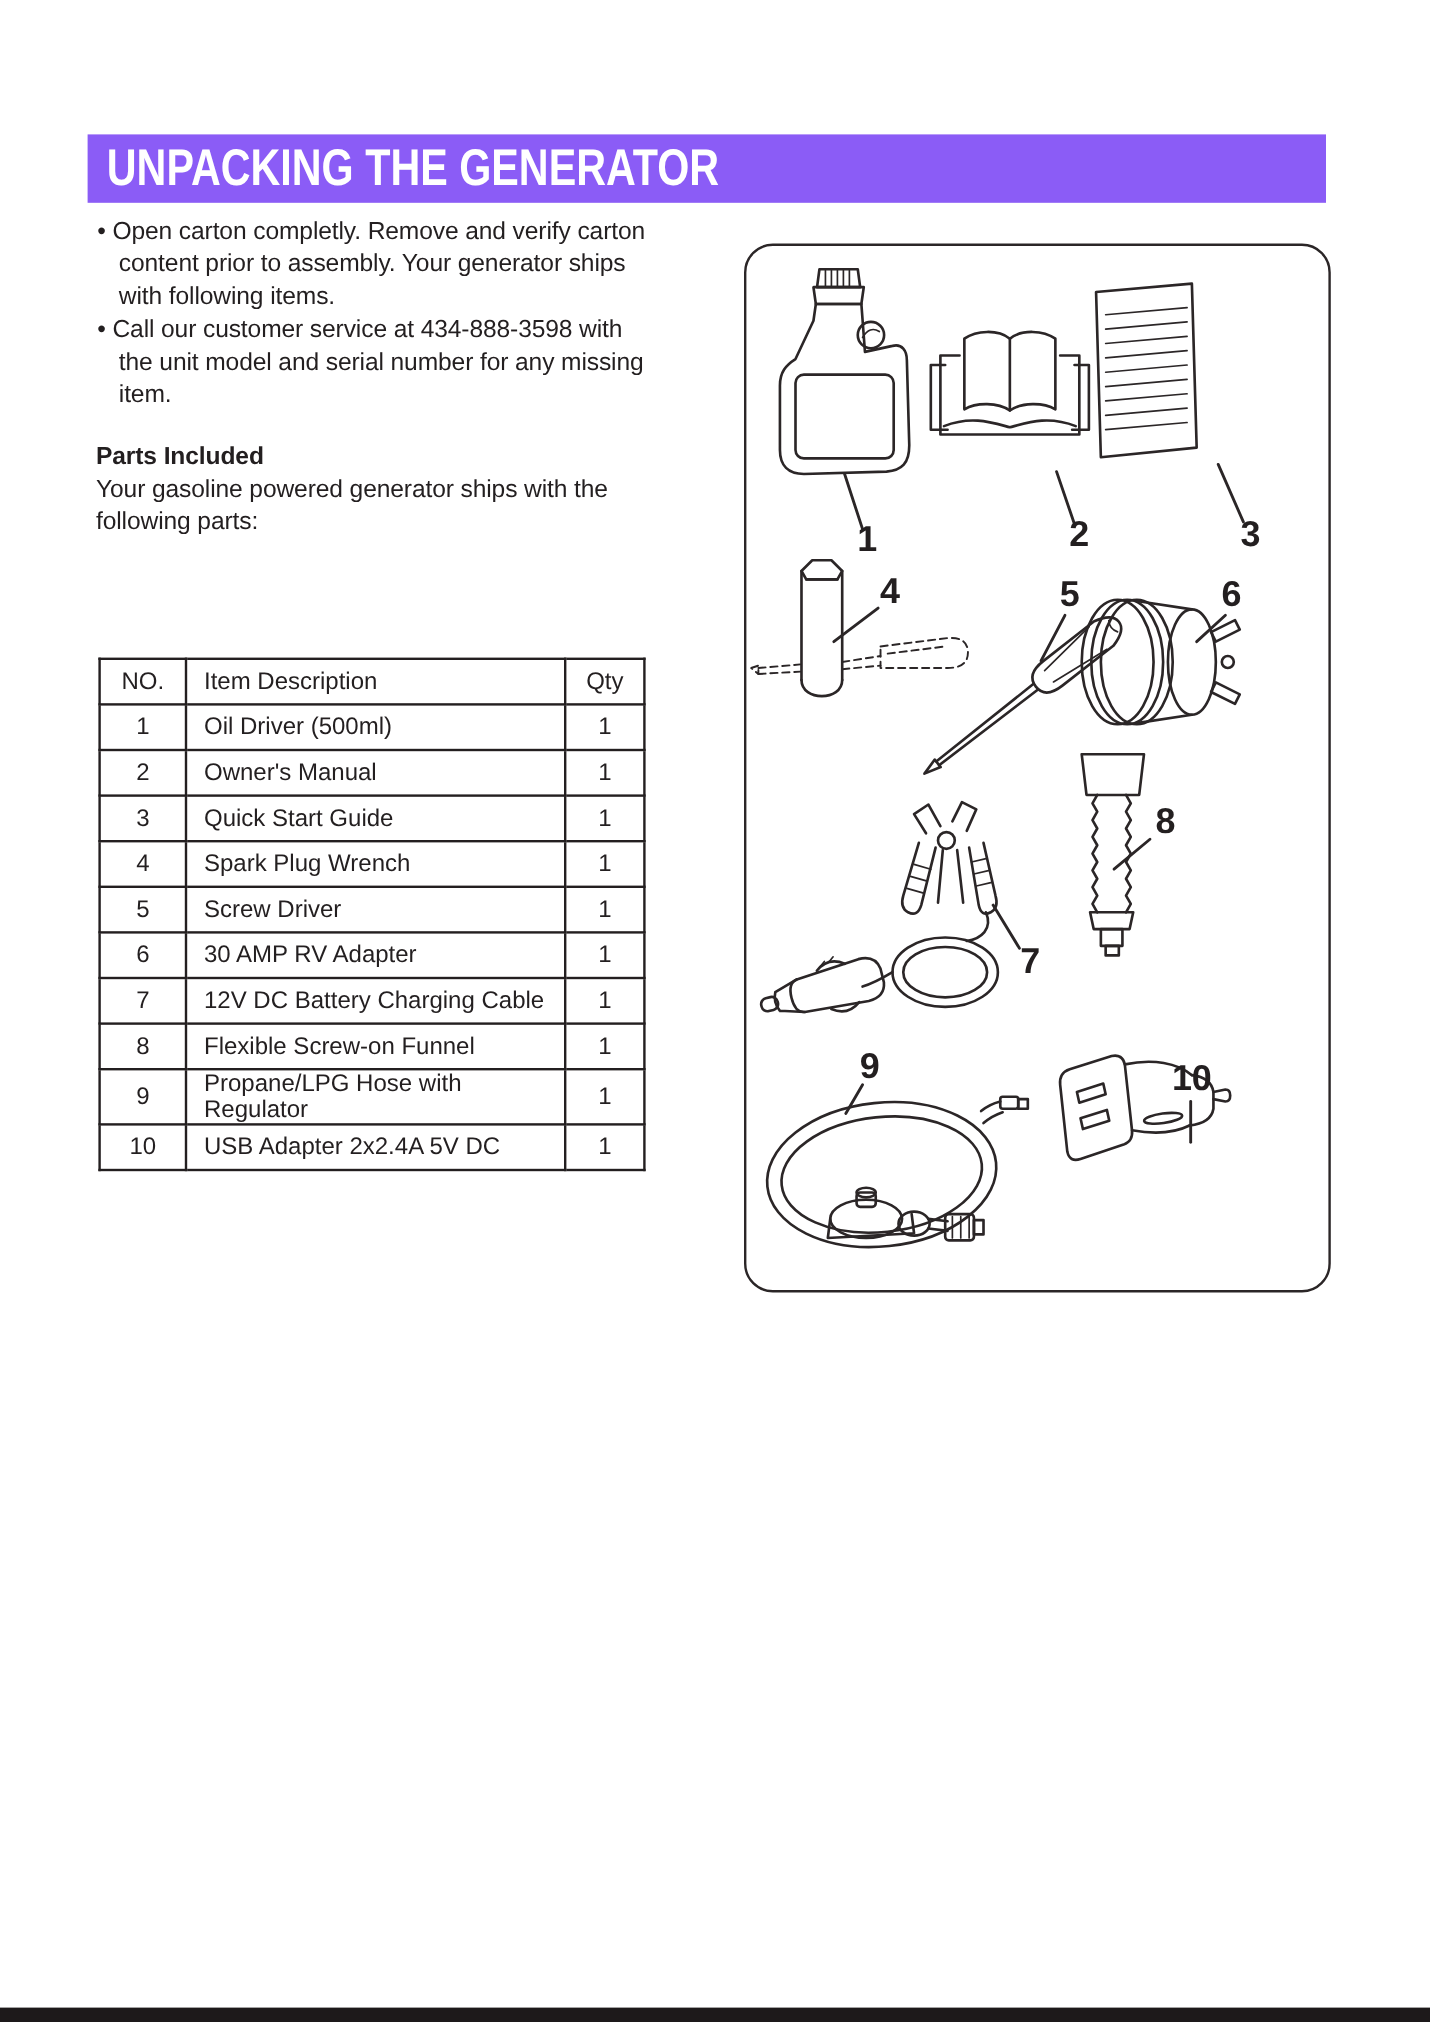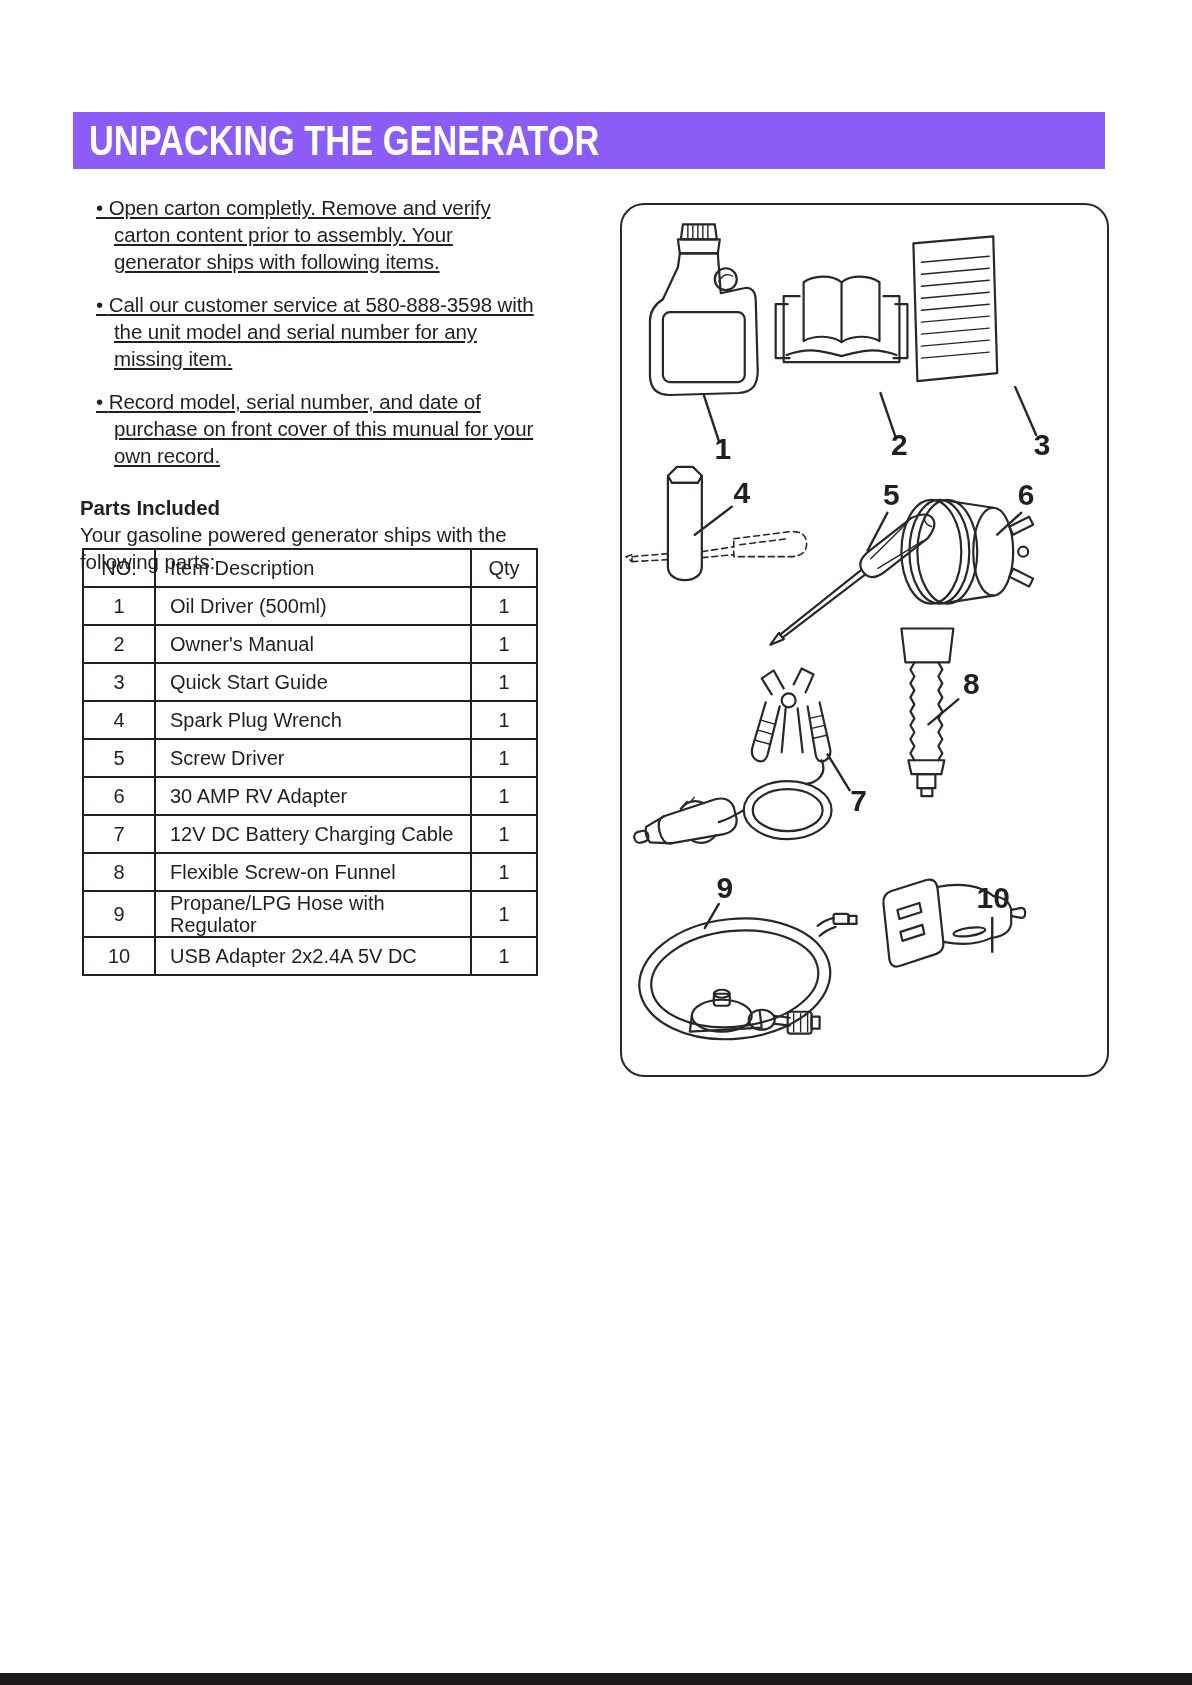--- a/index.html
+++ b/index.html
@@ -17,21 +17,21 @@
     color:#ffffff; font-weight:bold; font-size:43px; letter-spacing:0px;
     padding-left:20px; white-space:nowrap;
     transform:scaleX(0.8); transform-origin:left center;
   }
   
   .text-col{
     position:absolute; left:80px; top:178px; width:472px;
     font-size:20.5px; line-height:27px; letter-spacing:-0.1px;
   }
   .bullets{list-style:none; margin:0; padding:0;}
-  .bullets li{padding-left:18px; text-indent:-18px; margin:16px;text-decoration:underline;}
+  .bullets li{padding-left:18px; text-indent:-18px; margin:1px;}
   .bullets li::before{content:"• ";}
   .parts-heading{font-weight:bold; margin-top:25px;}
   .parts-desc{margin-top:0;}
   
   .parts-table{
     position:absolute; left:82px; top:548px; width:456px;
     border-collapse:collapse; font-size:20px; color:#231f20;
   }
   .parts-table th,.parts-table td{
     border:2px solid #231f20; height:36px; padding:0 4px;
@@ -74,22 +74,21 @@
 
 <div class="page">
 
   <div class="title-bar">
     <span class="title-text">UNPACKING THE GENERATOR</span>
   </div>
 
   <div class="text-col">
     <ul class="bullets">
       <li>Open carton completly. Remove and verify carton content prior to assembly. Your generator ships with following items.</li>
-      <li>Call our customer service at 580-888-3598 with the unit model and serial number for any missing item.</li>
-      <li>Record model, serial number, and date of purchase on front cover of this munual for your own record.</li>
+      <li>Call our customer service at 434-888-3598 with the unit model and serial number for any missing item.</li>
     </ul>
     <div class="parts-heading">Parts Included</div>
     <div class="parts-desc">Your gasoline powered generator ships with the following parts:</div>
   </div>
 
   <table class="parts-table">
     <thead>
       <tr>
         <th class="col-no">NO.</th>
         <th class="col-desc">Item Description</th>

